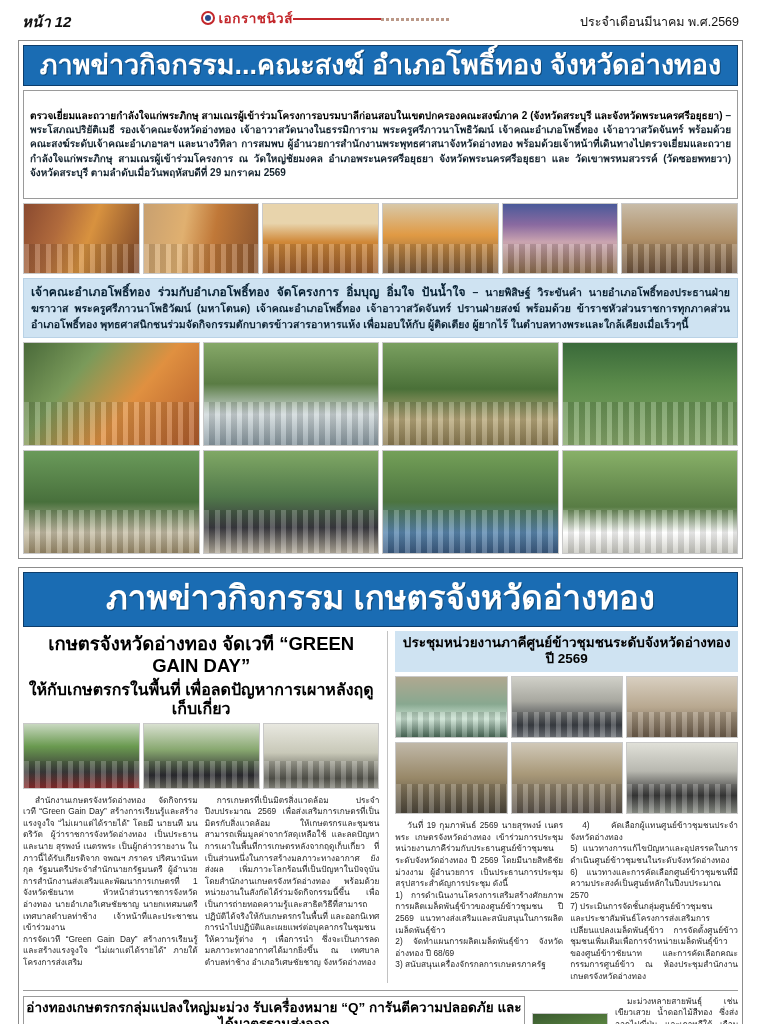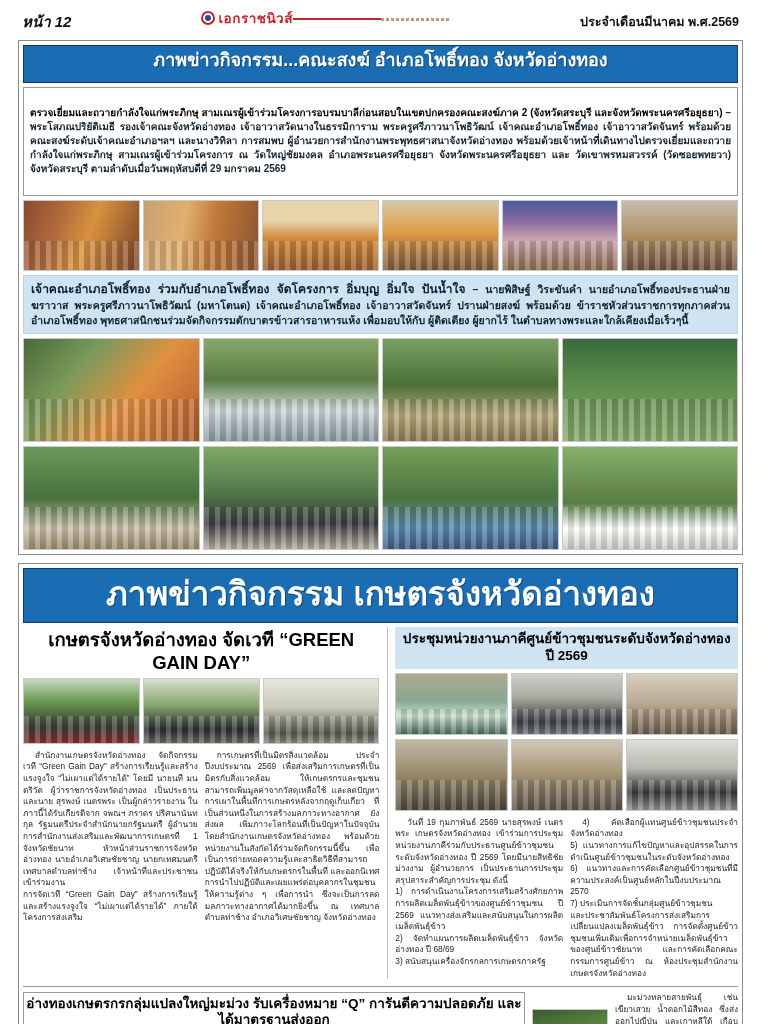--- a/index.html
+++ b/index.html
@@ -5,34 +5,34 @@
   * { box-sizing: border-box; margin: 0; padding: 0; }
   html,body { background:#e9e9e9; }
   .page {
     width: 761px; height: 1024px; margin: 0 auto; background: #ffffff;
     font-family: "Liberation Sans", "DejaVu Sans", sans-serif;
     color:#111; overflow: hidden; position: relative;
   }
   
   .hdr { display:flex; justify-content:space-between; align-items:flex-start; padding:7px 22px 2px; height:39px; }
   .pageno { font-weight:bold; font-style:italic; font-size:15px; color:#111; padding-top:3px; }
-  .issue  { font-weight:bold; font-size:12.5px; color:#111; padding-top:5px;text-align:right; }
+  .issue  { font-weight:normal; font-size:12.5px; color:#111; padding-top:5px;text-align:right; }
   .masthead { display:flex; align-items:center; }
   .mh-row { display:flex; align-items:center; gap:4px; }
   .emblem { width:14px; height:14px; border-radius:50%; border:2px solid #c3272b; background:#fff; position:relative; }
   .emblem::after{ content:""; position:absolute; inset:2px; border-radius:50%; background:#2a4a8a; }
   .mh-title { color:#c3272b; font-weight:bold; font-size:13.5px; letter-spacing:.5px; }
   .mh-rule { width:88px; height:2px; background:#c3272b; margin-top:2px; }
   .mh-sub { width:70px; height:3px; margin-top:2px;
             background:repeating-linear-gradient(90deg,#b98 0 3px,#fff 3px 5px); }
   
   .box { margin:1px 18px 8px; border:1px solid #8c8c8c; padding:4px; background:#fff; }
   .banner {
     background:#1a6cb3; border:1px solid #0d3d6b; color:#fff; text-align:center;
-    font-weight:bold; font-size:18px; padding:4px 2px 11px; line-height:1.15;
+    font-weight:bold; font-size:27px; padding:4px 2px 4px; line-height:1.15;
     text-shadow:1px 1px 0 rgba(0,0,0,.35); margin-bottom:4px;
   }
   .banner.b2 { font-size:33px; padding:6px 2px 9px; }
   
   .lead-box {
     border:1px solid #9a9a9a; padding:18px 6px; font-size:10px; font-weight:bold;
     color:#15242f; line-height:1.42; text-align:justify; margin-bottom:4px;
   }
   .lead-box .lead { color:#000; }
   .blue-para {
@@ -145,20 +145,21 @@
       </div>
   </section>
 
   <section class="box">
     <div class="banner b2">ภาพข่าวกิจกรรม เกษตรจังหวัดอ่างทอง</div>
 
     <div class="two-col">
 
       <div class="left-story">
         <div class="hl1">เกษตรจังหวัดอ่างทอง จัดเวที “GREEN GAIN DAY”</div>
+        <div class="hl3">ให้กับเกษตรกรในพื้นที่ เพื่อลดปัญหาการเผาหลังฤดูเก็บเกี่ยว</div>
         <div class="row-photos lp">
             <div class="ph ph-stage-green"></div>
             <div class="ph ph-team-photo"></div>
             <div class="ph ph-warehouse"></div>
           </div>
         <div class="text-cols">
           <p>สำนักงานเกษตรจังหวัดอ่างทอง จัดกิจกรรมเวที “Green Gain Day” สร้างการเรียนรู้และสร้างแรงจูงใจ “ไม่เผาแต่ได้รายได้” โดยมี นายนที มนตริวัต ผู้ว่าราชการจังหวัดอ่างทอง เป็นประธาน และนาย สุรพงษ์ เนตรพระ เป็นผู้กล่าวรายงาน ในภาวนี้ได้รับเกียรติจาก จพณฯ ภราดร ปริศนานันทกุล รัฐมนตรีประจำสำนักนายกรัฐมนตรี ผู้อำนวยการสำนักงานส่งเสริมและพัฒนาการเกษตรที่ 1 จังหวัดชัยนาท หัวหน้าส่วนราชการจังหวัดอ่างทอง นายอำเภอวิเศษชัยชาญ นายกเทศมนตรีเทศบาลตำบลท่าช้าง เจ้าหน้าที่และประชาชน เข้าร่วมงาน
 การจัดเวที “Green Gain Day” สร้างการเรียนรู้และสร้างแรงจูงใจ “ไม่เผาแต่ได้รายได้” ภายใต้โครงการส่งเสริม</p>
           <p>การเกษตรที่เป็นมิตรสิ่งแวดล้อม ประจำปีงบประมาณ 2569 เพื่อส่งเสริมการเกษตรที่เป็นมิตรกับสิ่งแวดล้อม ให้เกษตรกรและชุมชนสามารถเพิ่มมูลค่าจากวัสดุเหลือใช้ และลดปัญหาการเผาในพื้นที่การเกษตรหลังจากฤดูเก็บเกี่ยว ที่เป็นส่วนหนึ่งในการสร้างมลภาวะทางอากาศ ยังส่งผล เพิ่มภาวะโลกร้อนที่เป็นปัญหาในปัจจุบัน โดยสำนักงานเกษตรจังหวัดอ่างทอง พร้อมด้วย หน่วยงานในสังกัดได้ร่วมจัดกิจกรรมนี้ขึ้น เพื่อเป็นการถ่ายทอดความรู้และสาธิตวิธีที่สามารถปฏิบัติได้จริงให้กับเกษตรกรในพื้นที่ และออกนิเทศการนำไปปฏิบัติและเผยแพร่ต่อบุคลากรในชุมชน ให้ความรู้ต่าง ๆ เพื่อการนำ ซึ่งจะเป็นการลดมลภาวะทางอากาศได้มากยิ่งขึ้น ณ เทศบาลตำบลท่าช้าง อำเภอวิเศษชัยชาญ จังหวัดอ่างทอง</p>
         </div>

